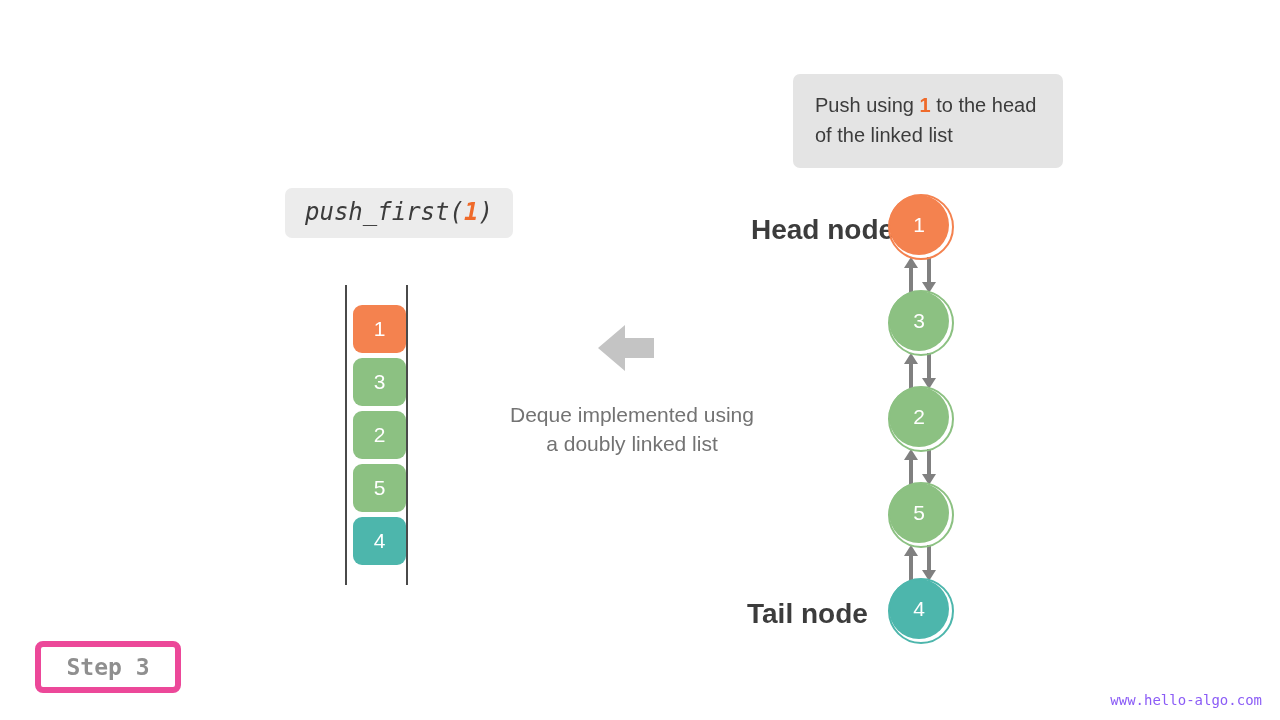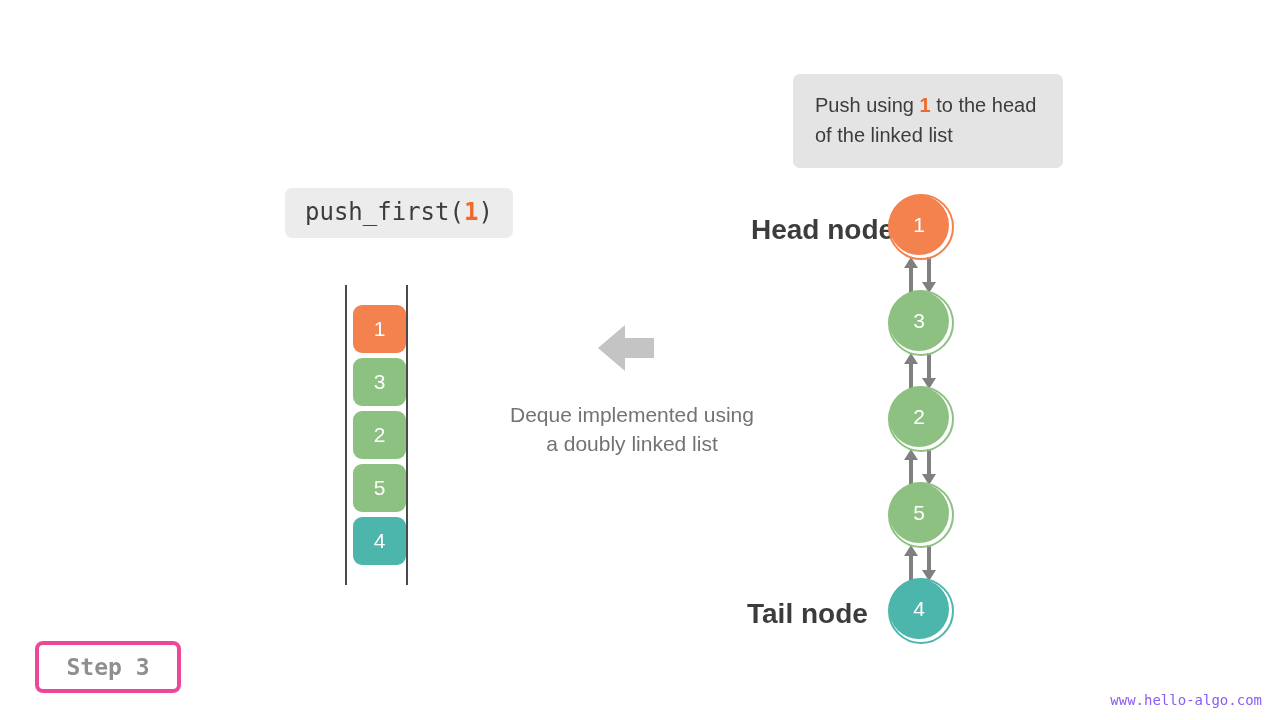--- a/index.html
+++ b/index.html
@@ -44,20 +44,21 @@
     left: 285px;
     top: 188px;
     background: #ececec;
     border-radius: 7px;
     padding: 10px 20px 12px 20px;
     font-family: "DejaVu Sans Mono", "Liberation Mono", monospace;
     font-size: 24px;
     color: #3c3c3c;
     letter-spacing: 0px;
     white-space: pre;
+    font-style: italic;
   }
   .code-label .hl {
     color: #ef6a2a;
     font-weight: bold;
   }
 
   
   #array-column {
     position: absolute;
     left: 345px;
@@ -161,21 +162,21 @@
   #head-label { left: 751px; top: 214px; }
   #tail-label { left: 747px; top: 598px; text-align: right; }
 
   
   #step-badge {
     position: absolute;
     left: 35px;
     top: 641px;
     width: 146px;
     height: 52px;
-    border: 4px solid #ec4899;
+    border: 6px solid #ec4899;
     border-radius: 8px;
     display: flex;
     align-items: center;
     justify-content: center;
     font-family: "DejaVu Sans Mono", "Liberation Mono", monospace;
     font-size: 23px;
     font-weight: bold;
     color: #8f8f8f;
     box-sizing: border-box;
     white-space: pre;

